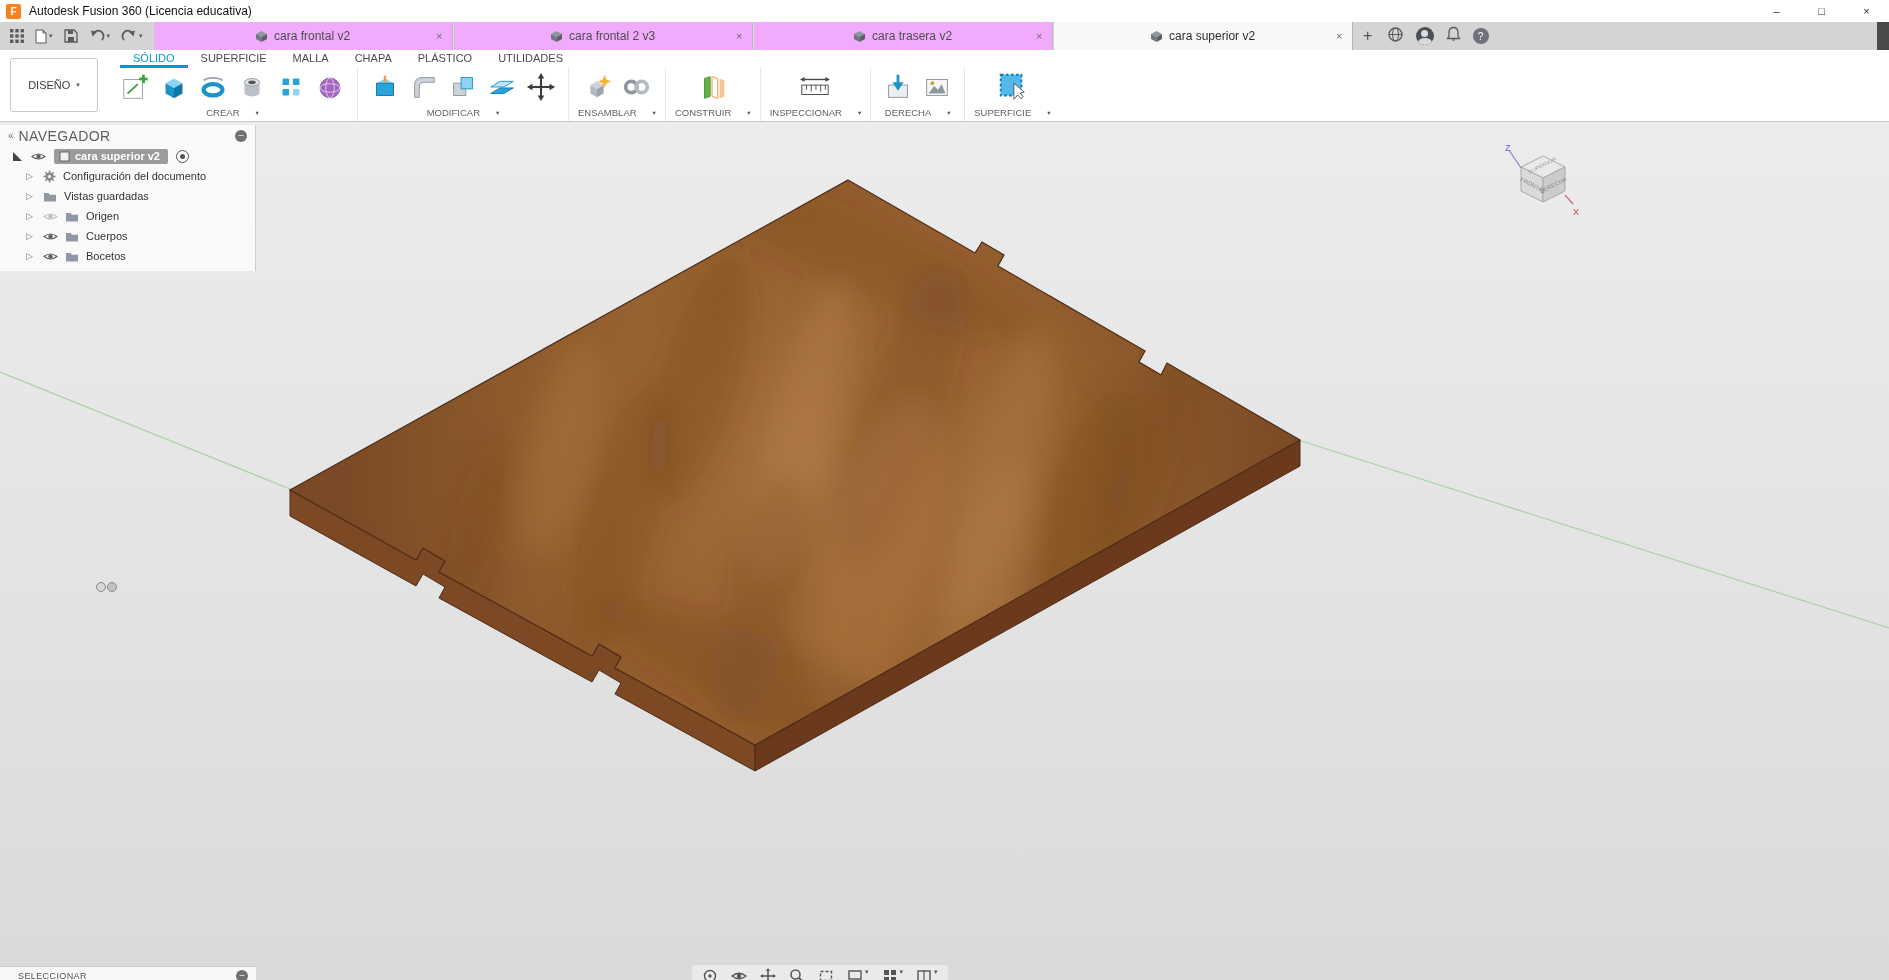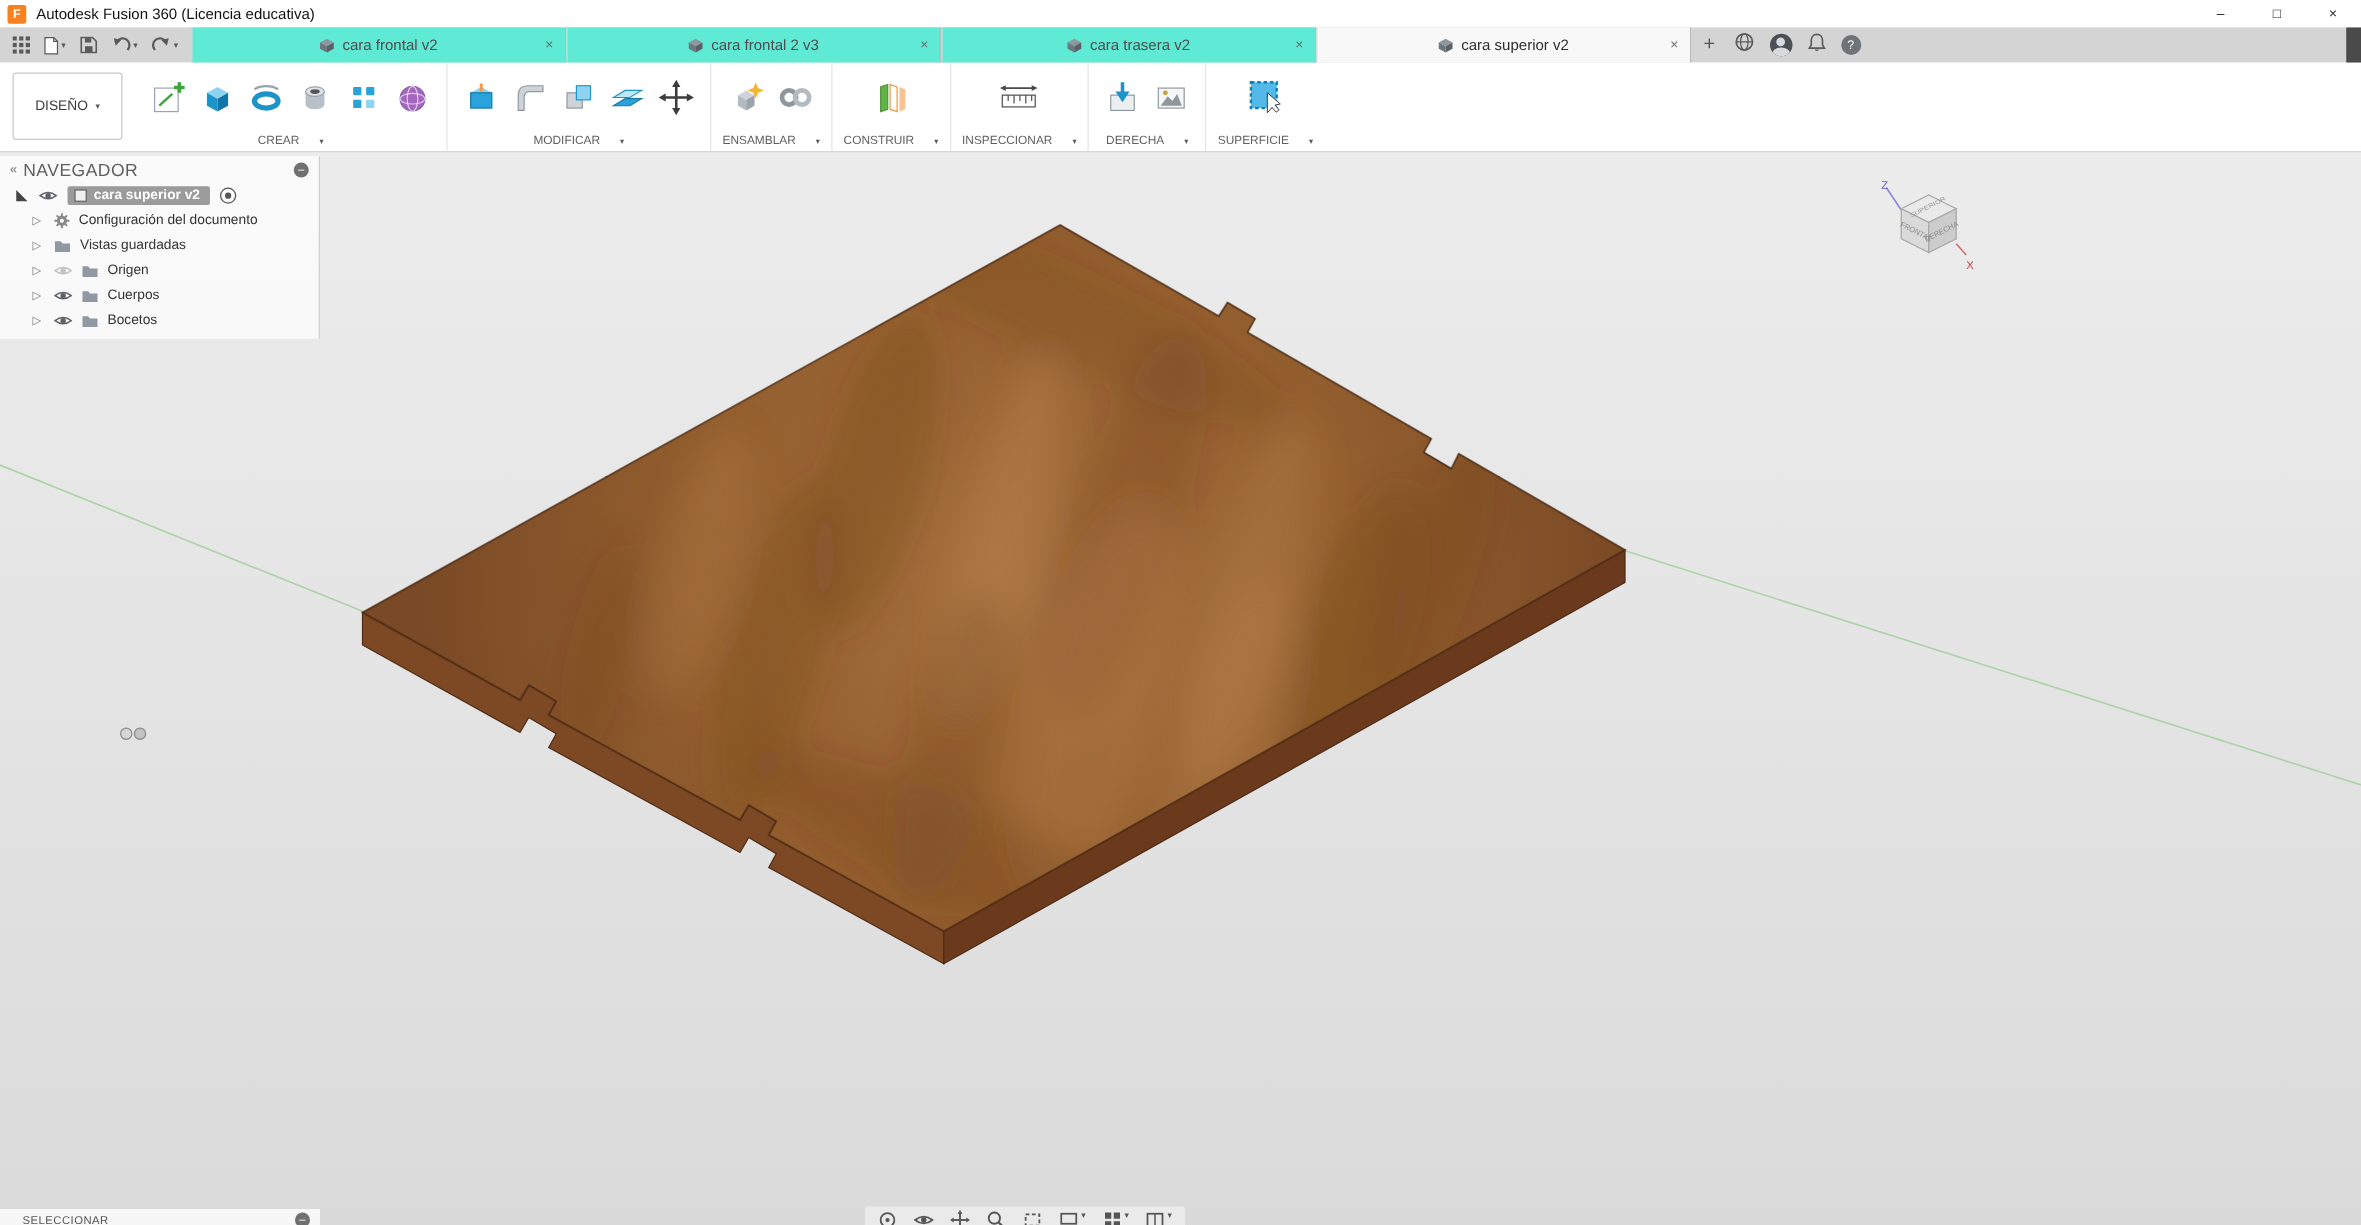--- a/index.html
+++ b/index.html
@@ -15,21 +15,21 @@
   .win-btn { width:45px; display:flex; align-items:center; justify-content:center; font-size:11px; color:#222; }
 
   
   .tabbar { height:28px; background:#d4d4d4; display:flex; align-items:stretch; }
   .qa-icons { display:flex; align-items:center; gap:11px; padding:0 10px; }
   .qa-btn { display:flex; align-items:center; gap:2px; color:#5a5a5a; }
   .qa-btn svg { display:block; }
   .mini-caret { font-size:7px; color:#5a5a5a; }
   .doc-tabs { display:flex; }
   .doc-tab { width:300px; position:relative; display:flex; align-items:center; justify-content:center;
-             background:#5eead4; border-left:1px solid #d9d9d9; border-right:1px solid #b8b8b8;
+             background:#f0abfc; border-left:1px solid #d9d9d9; border-right:1px solid #b8b8b8;
              font-size:12px; color:#4d4d4d; }
   .doc-tab.active { background:#f8f8f8; color:#2e2e2e; }
   .doc-tab svg { margin-right:6px; }
   .tab-close { position:absolute; right:9px; font-size:11px; color:#6a6a6a; }
   .plus-btn { width:30px; display:flex; align-items:center; justify-content:center; font-size:16px; color:#555; }
   .tb-right { display:flex; align-items:center; gap:12px; margin-left:4px; }
   .avatar { width:18px; height:18px; border-radius:50%; background:#4a5056; position:relative; overflow:hidden; }
   .avatar::before { content:""; position:absolute; left:5.5px; top:3px; width:7px; height:7px; border-radius:50%; background:#d8dadd; }
   .avatar::after { content:""; position:absolute; left:2px; top:11px; width:14px; height:9px; border-radius:50%; background:#d8dadd; }
   .help-btn { width:16px; height:16px; border-radius:50%; background:#6d7378; color:#fff; font-size:10px;
@@ -210,20 +210,28 @@
   <div class="dark-strip"></div>
 </div>
 
 <div class="toolbar">
   <div class="workspace-btn">
     <span>DISEÑO</span>
     <span class="mini-caret">▾</span>
   </div>
 
   <div class="ribbon">
+    <div class="ribbon-tabs">
+      <span class="rtab active">SÓLIDO</span>
+      <span class="rtab">SUPERFICIE</span>
+      <span class="rtab">MALLA</span>
+      <span class="rtab">CHAPA</span>
+      <span class="rtab">PLÁSTICO</span>
+      <span class="rtab">UTILIDADES</span>
+    </div>
 
     <div class="groups-row">
 
       <div class="tgroup">
         <div class="ticons">
           <span class="ticon">
             <svg width="32" height="32" viewBox="0 0 34 34">
                 <rect x="5" y="9" width="20" height="20" fill="#fff" stroke="#9aa3ab"></rect>
                 <line x1="26" y1="4" x2="26" y2="13" stroke="#3da33d" stroke-width="3"></line>
                 <line x1="21.5" y1="8.5" x2="30.5" y2="8.5" stroke="#3da33d" stroke-width="3"></line>

